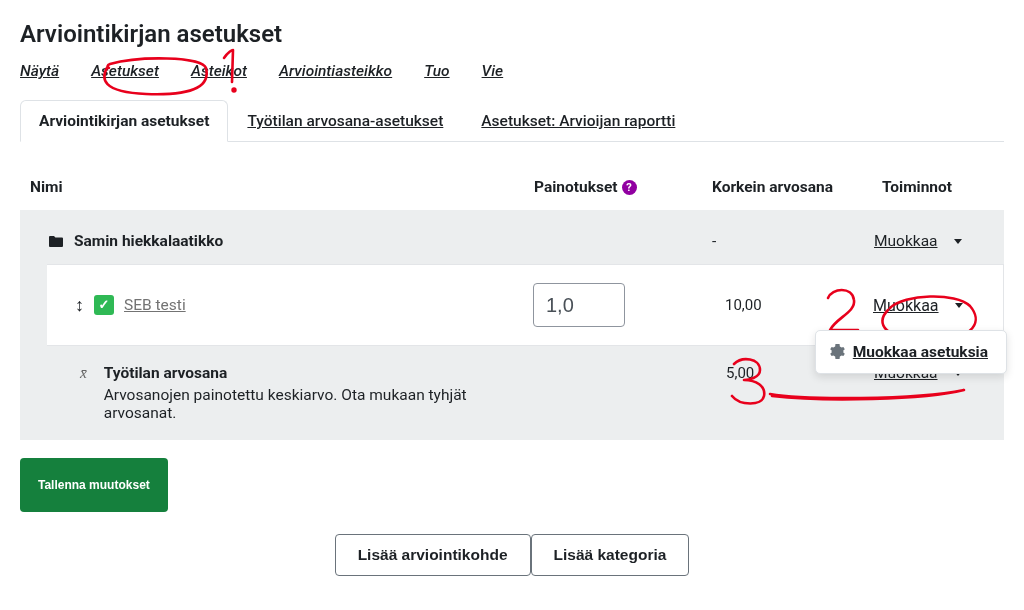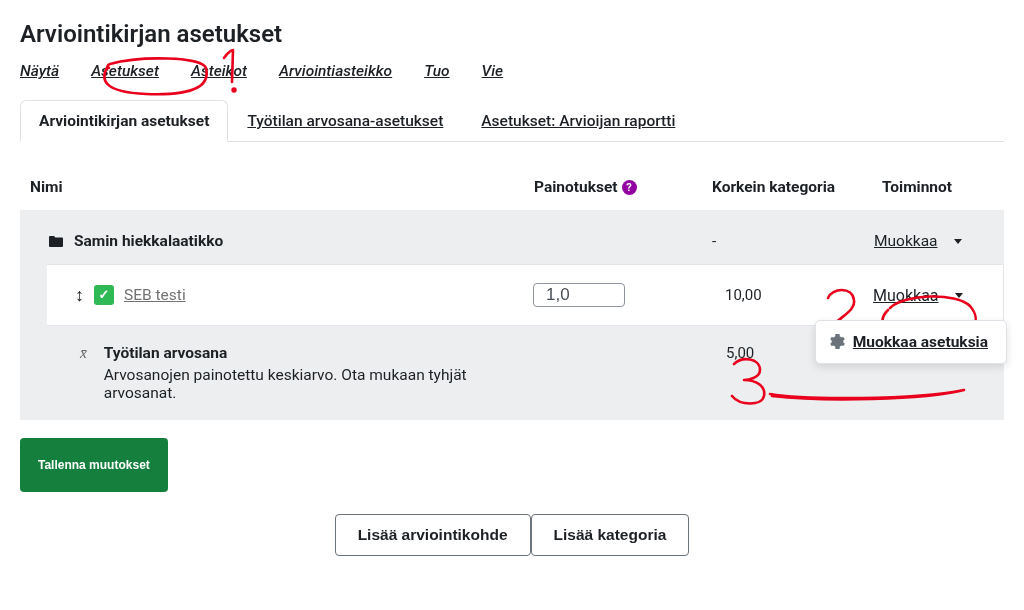--- a/index.html
+++ b/index.html
@@ -130,25 +130,25 @@
       content: "✓";
       color: #fff;
       position: absolute;
       top: 50%; left: 50%;
       transform: translate(-50%, -52%);
       font-size: 13px;
       font-weight: 700;
     }
     .item-name a { color: #737373; text-decoration: underline; }
     .weight-input {
-      width: 92px; height: 24px;
+      width: 92px; height: 44px;
       border: 1px solid #8f959e;
       border-radius: 4px;
       padding: 0 12px;
-      font-size: 17px;
+      font-size: 20px;
       color: #495057;
     }
     .cell-maxgrade { text-align: left; padding-left: 22px; font-size: 15px;}
     .item-muokkaa-cell { position: relative; }
     .dropdown-menu {
       position: absolute;
       top: 34px; right: -4px;
       background: #fff;
       border: 1px solid #dee2e6;
       box-shadow: 0 3px 8px rgba(0,0,0,0.12);
@@ -236,21 +236,21 @@
   <div class="tab">Asetukset: Arvioijan raportti</div>
 </div>
 
 <div class="table-wrap">
   <div class="thead-row">
     <div>Nimi</div>
     <div class="th-painotukset">
       <span>Painotukset</span>
       <span class="help-icon">?</span>
     </div>
-    <div class="th-korkein">Korkein kategoria</div>
+    <div class="th-korkein">Korkein arvosana</div>
     <div class="th-toimi">Toiminnot</div>
   </div>
 
   <div class="cat-row">
     <div class="cat-name">
       <svg class="folder-icon" viewBox="0 0 16 13">
         <path d="M1 2a1 1 0 0 1 1-1h4l1.4 1.6H14a1 1 0 0 1 1 1V11a1 1 0 0 1-1 1H2a1 1 0 0 1-1-1V2z" fill="#1d2125"></path>
       </svg>
       <span>Samin hiekkalaatikko</span>
     </div>

